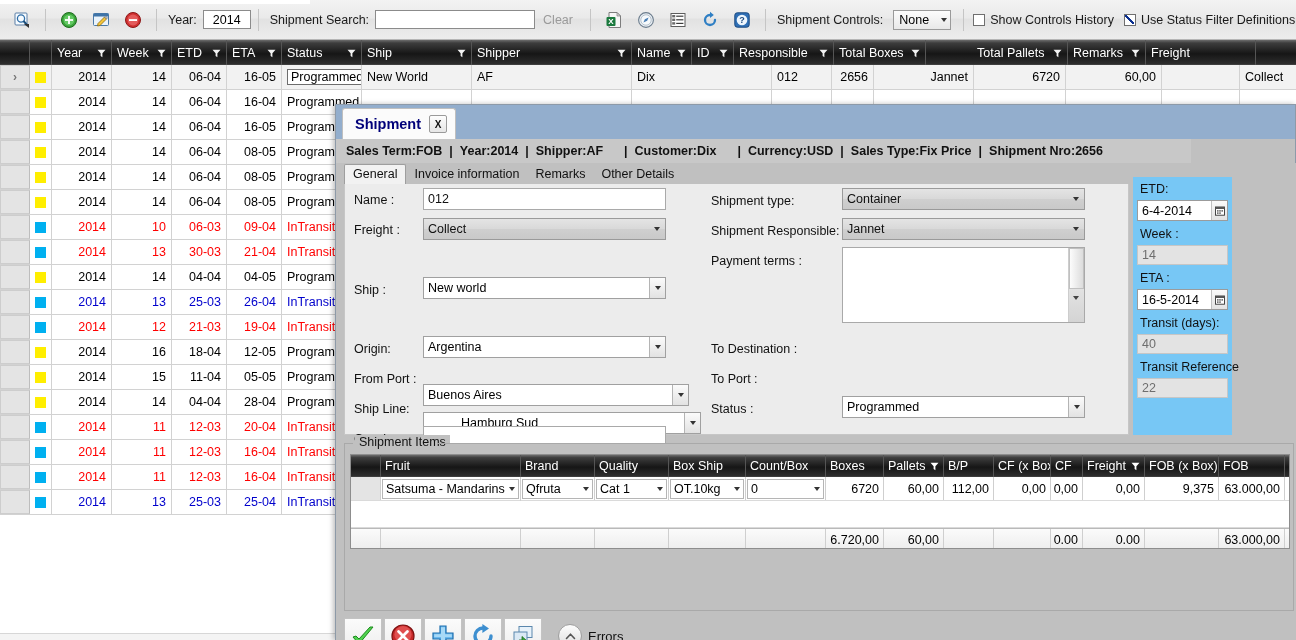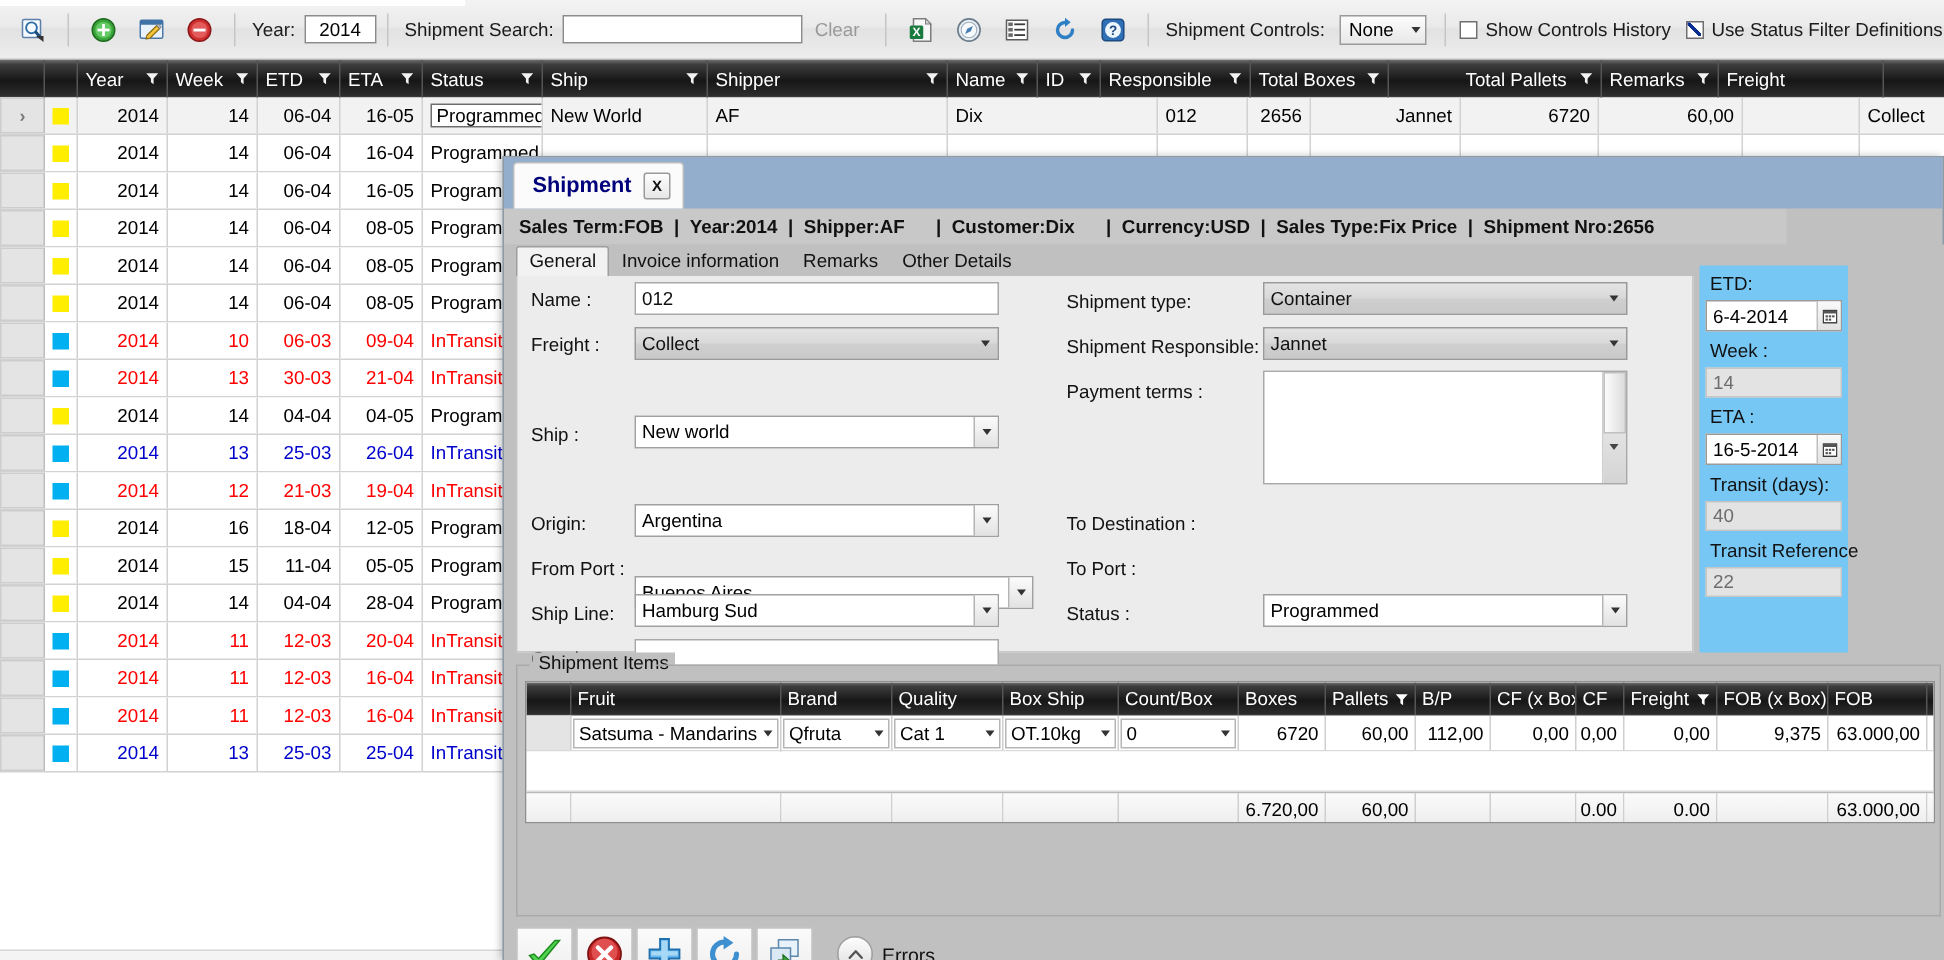--- a/index.html
+++ b/index.html
@@ -917,21 +917,21 @@
 
         <span class="fld-label" style="left:9px;top:188px;">From Port :</span>
         <div class="combo" style="left:78px;top:184px;width:266px;margin-top:16px;">
           <span class="cv">Buenos Aires</span>
           <span class="cbtn">
               <i class="caret-dn"></i>
             </span>
         </div>
 
         <span class="fld-label" style="left:9px;top:218px;">Ship Line:</span>
-        <div class="combo" style="left:78px;top:212px;width:243px;">
+        <div class="combo" style="left:78px;top:228px;width:278px;padding-left:33px;">
           <span class="cv">Hamburg Sud</span>
           <span class="cbtn">
               <i class="caret-dn"></i>
             </span>
         </div>
 
         <span class="fld-label" style="left:9px;top:248px;">Consignee :</span>
         <div class="txtbox" style="left:78px;top:242px;width:243px;">
           <span></span>
         </div>

